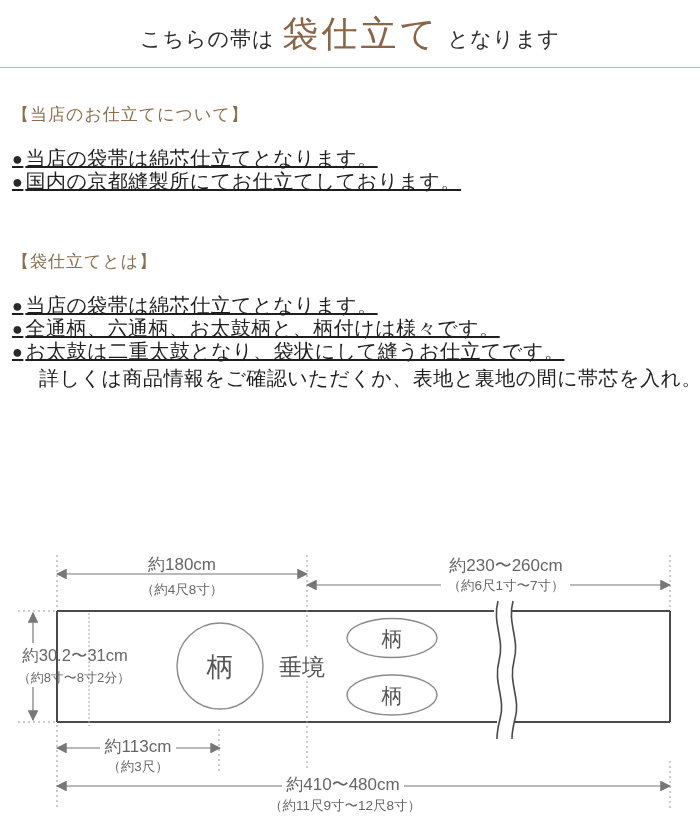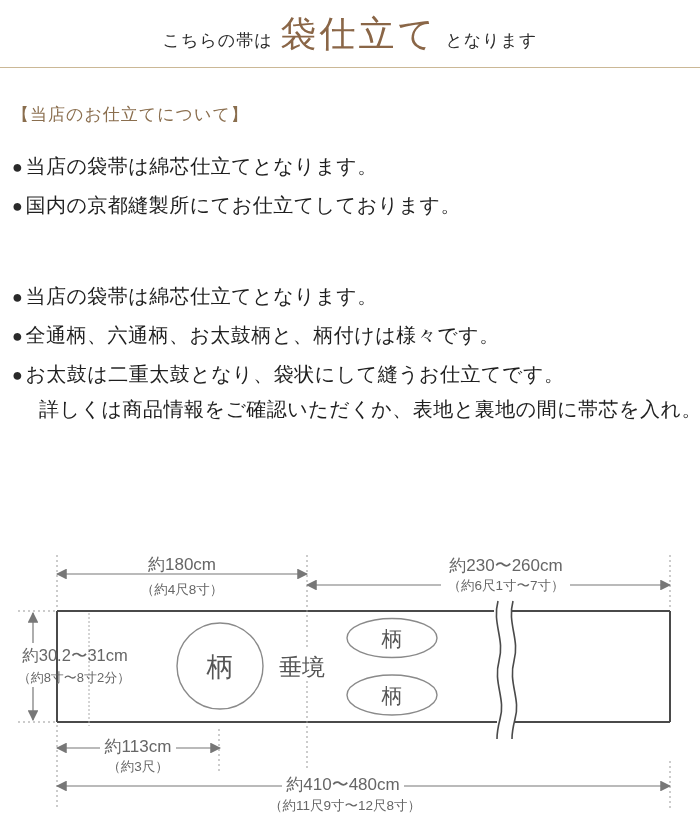--- a/index.html
+++ b/index.html
@@ -10,43 +10,43 @@
     overflow:hidden;
     font-family:"Liberation Serif","DejaVu Serif",serif;
   }
   
   .title-row{
     text-align:center;
     padding-top:10px;
     white-space:nowrap;
   }
   .t-side{
-    font-size:17px;color:#2b2b2b;letter-spacing:1px;
+    font-size:21px;color:#2b2b2b;letter-spacing:1px;
     vertical-align:baseline;
   }
   .t-main{
     font-size:36px;color:#8a6647;letter-spacing:3px;
     margin:0 8px;vertical-align:baseline;font-weight:500;text-align:center;
   }
   .rule{
     border:none;border-top:1px solid #cbb896;
     margin:8px 0 0 0;width:700px;
   }
   
   .section{margin-left:12px;margin-right:12px;}
   .sec-1{margin-top:30px;}
   .sec-2{margin-top:52px;}
   .sec-heading{
     font-size:17px;font-weight:normal;color:#8a6e4e;
     letter-spacing:1px;margin:0;line-height:34px;
   }
   .bullets{list-style:none;margin:15px 0 0 0;padding:0;}
   .bullets li{
-    font-size:20px;color:#1f1f1f;line-height:38px;
-    letter-spacing:0.5px;white-space:nowrap;
+    font-size:20px;color:#1f1f1f;line-height:22px;
+    letter-spacing:0.5px;white-space:nowrap;text-decoration:underline;
   }
   .bullet-marker{margin-right:2px;color:#2a2a2a;font-size:18px;}
   .note-line{
     font-size:20px;color:#1f1f1f;line-height:30px;
     letter-spacing:0.5px;padding-left:27px;white-space:nowrap;
   }
   
   .diagram-wrap{position:absolute;left:0;top:539px;width:700px;height:301px;}
   .diagram-wrap svg{display:block;}
   .dim-label{font-family:"Liberation Sans","DejaVu Sans",sans-serif;fill:#666666;}
@@ -64,20 +64,21 @@
 
   <div class="section sec-1">
     <h2 class="sec-heading">【当店のお仕立てについて】</h2>
     <ul class="bullets">
       <li><span class="bullet-marker">●</span><span>当店の袋帯は綿芯仕立てとなります。</span></li>
       <li><span class="bullet-marker">●</span><span>国内の京都縫製所にてお仕立てしております。</span></li>
     </ul>
   </div>
 
   <div class="section sec-2">
+    <h2 class="sec-heading">【袋仕立てとは】</h2>
     <ul class="bullets">
       <li><span class="bullet-marker">●</span><span>当店の袋帯は綿芯仕立てとなります。</span></li>
       <li><span class="bullet-marker">●</span><span>全通柄、六通柄、お太鼓柄と、柄付けは様々です。</span></li>
       <li><span class="bullet-marker">●</span><span>お太鼓は二重太鼓となり、袋状にして縫うお仕立てです。</span></li>
     </ul>
     <div class="note-line">詳しくは商品情報をご確認いただくか、表地と裏地の間に帯芯を入れ。</div>
   </div>
 
   <div class="diagram-wrap">
     <svg width="700" height="301" viewBox="0 0 700 301">

